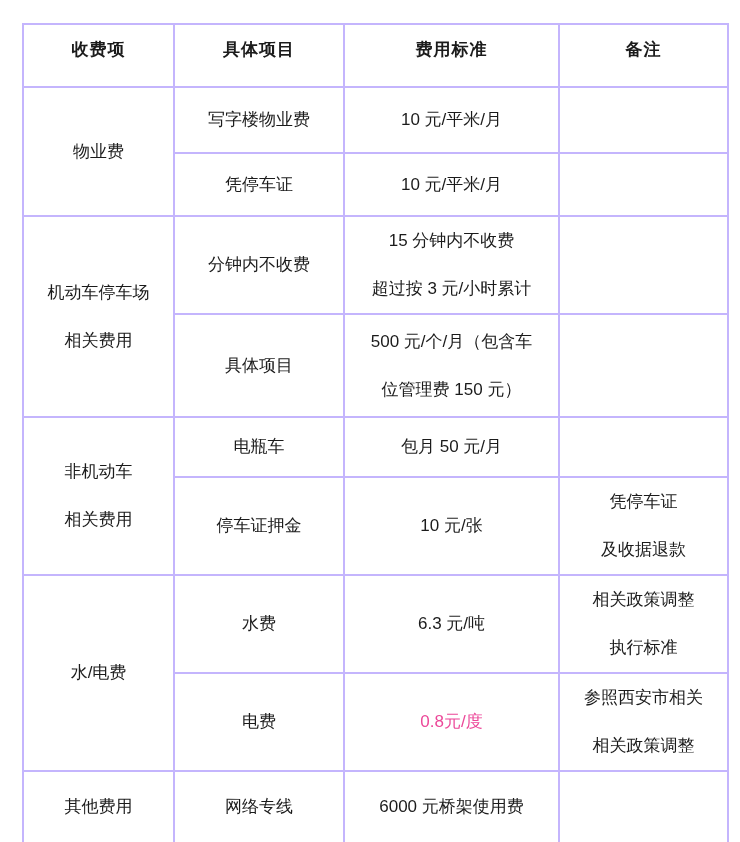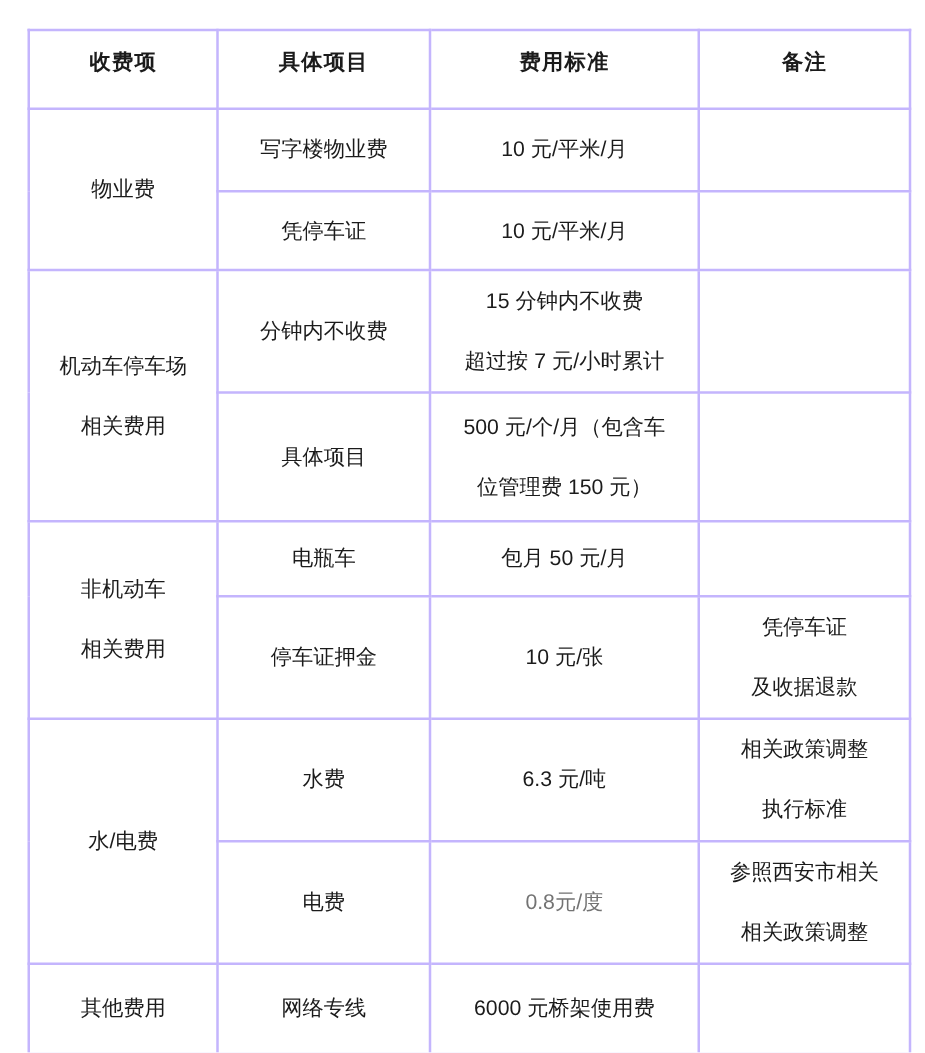--- a/index.html
+++ b/index.html
@@ -24,21 +24,21 @@
     font-size: 17px;
     font-weight: normal;
     overflow: visible;
   }
   thead th {
     font-weight: bold;
     padding-bottom: 12px;
     letter-spacing: 1px;
   }
   .line { height: 48px; line-height: 48px; white-space: nowrap; text-align: center; }
-  td.cell-standard.soft { color: #737373; }
+  td.cell-standard.soft { color: #ec4899; }
 </style>
 </head>
 <body>
 
 <div class="page">
   <table class="fee-table">
     <colgroup>
       <col style="width:151px">
       <col style="width:170px">
       <col style="width:215px">
@@ -79,21 +79,21 @@
       <tr style="height:94px">
         <td rowspan="2" class="cell-category">
           <div class="line">机动车停车场</div>
           <div class="line">相关费用</div>
         </td>
         <td class="cell-item">
           <div class="line">分钟内不收费</div>
         </td>
         <td class="cell-standard">
           <div class="line">15 分钟内不收费</div>
-          <div class="line">超过按 7 元/小时累计</div>
+          <div class="line">超过按 3 元/小时累计</div>
         </td>
         <td class="cell-remark"></td>
       </tr>
       <tr style="height:103px">
         <td class="cell-item">
           <div class="line">具体项目</div>
         </td>
         <td class="cell-standard">
           <div class="line">500 元/个/月（包含车</div>
           <div class="line">位管理费 150 元）</div>

